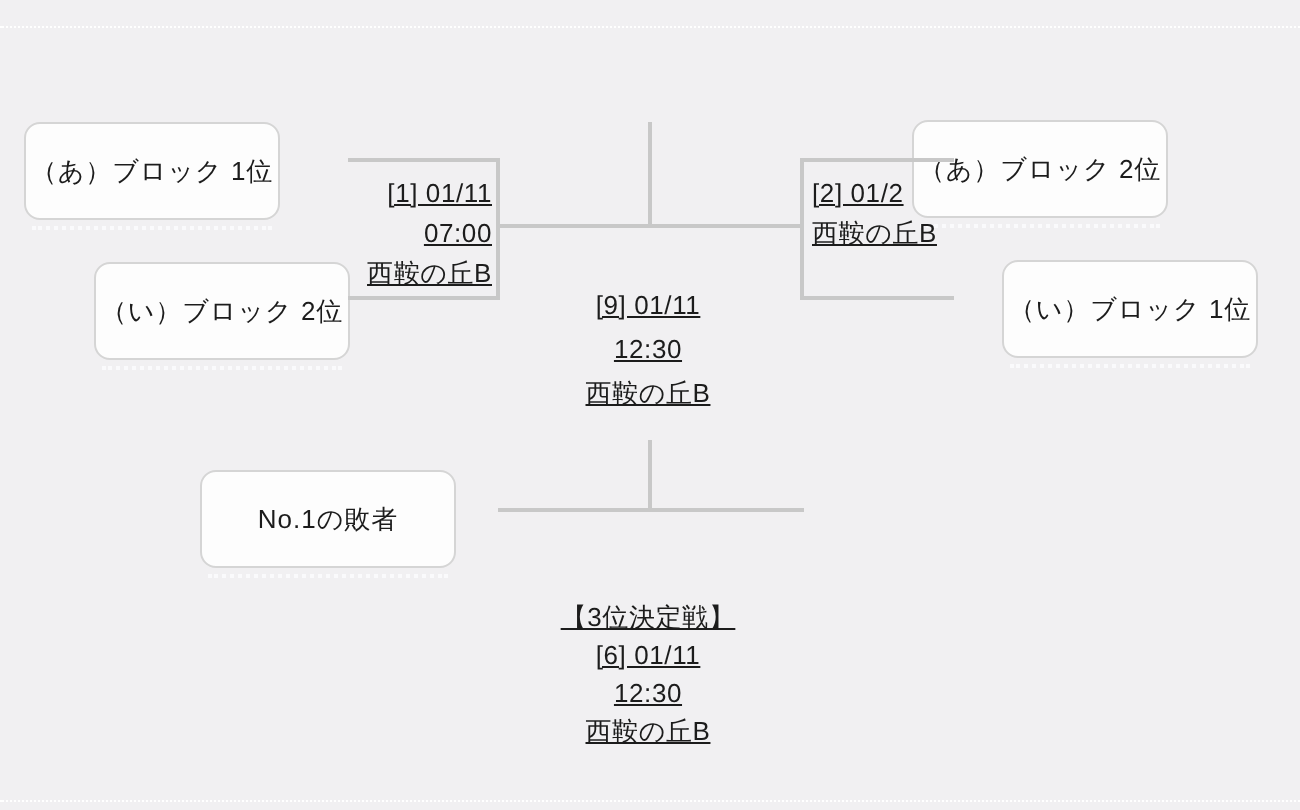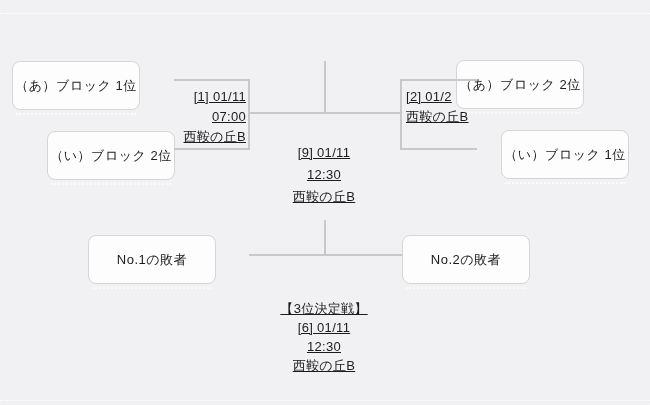--- a/index.html
+++ b/index.html
@@ -51,25 +51,22 @@
   </div>
   <div class="team-box" style="left:12px;top:131px;margin-left:35px;">
     <span>（い）ブロック 2位</span>
   </div>
   <div class="team-box" style="left:456px;top:60px;">
     <span>（あ）ブロック 2位</span>
   </div>
   <div class="team-box" style="left:477px;top:130px;margin-left:24px;">
     <span>（い）ブロック 1位</span>
   </div>
-  <div class="team-box" style="left:88px;top:235px;">
+  <div class="team-box" style="left:100px;top:235px;">
     <span>No.1の敗者</span>
-  </div>
-  <div class="team-box" style="left:402px;top:235px;">
-    <span>No.2の敗者</span>
   </div>
 
   <div class="line h" style="left:174px;top:79px;width:76px;"></div>
   <div class="line h" style="left:174px;top:148px;width:76px;"></div>
   <div class="line v" style="left:248px;top:79px;height:71px;"></div>
 
   <div class="line h" style="left:400px;top:79px;width:77px;"></div>
   <div class="line h" style="left:400px;top:148px;width:77px;"></div>
   <div class="line v" style="left:400px;top:79px;height:71px;"></div>
 

